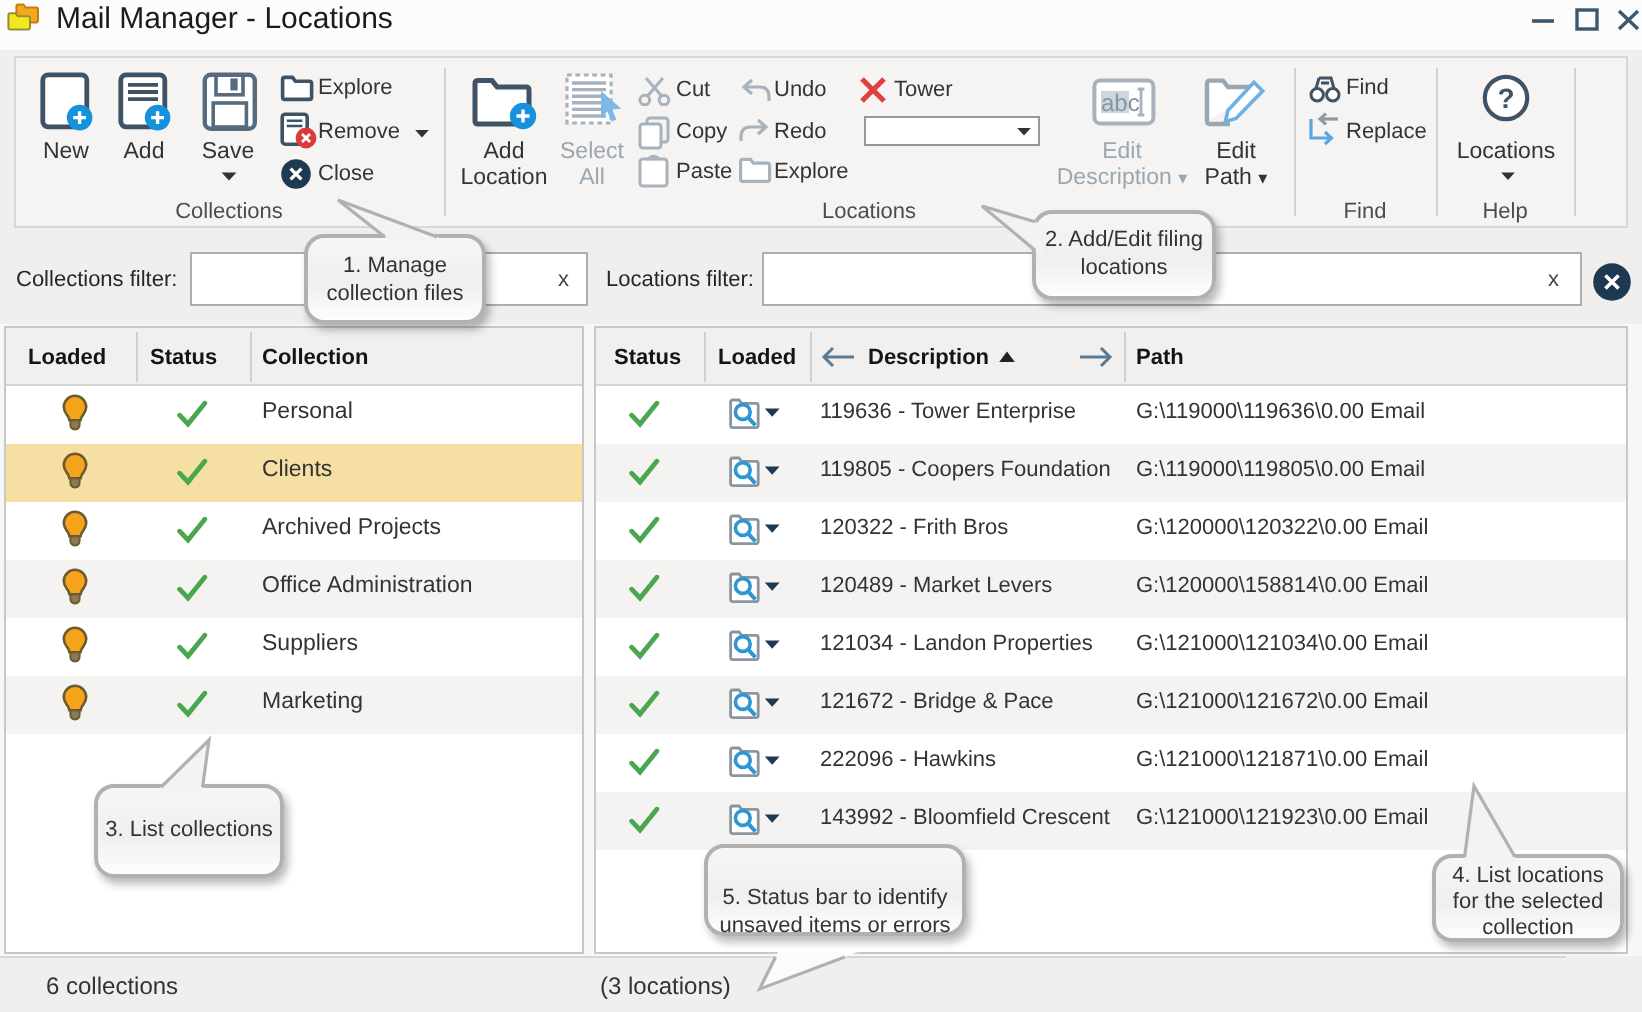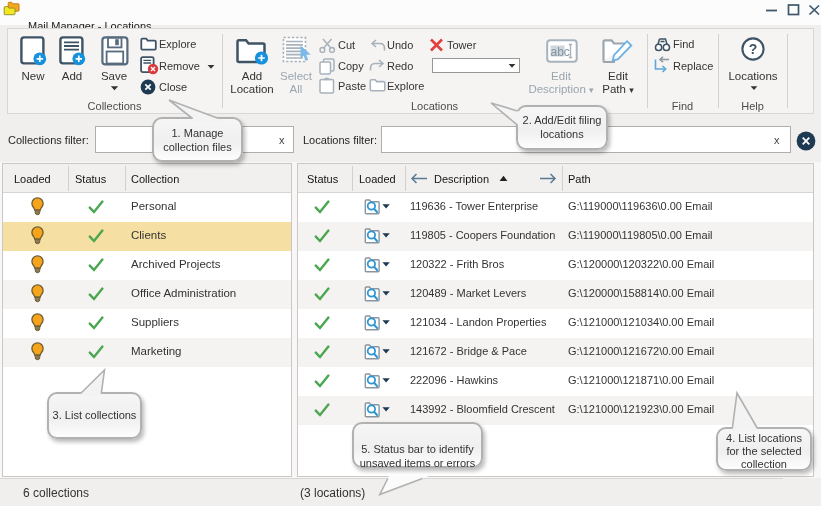--- a/index.html
+++ b/index.html
@@ -1,38 +1,38 @@
 <!DOCTYPE html>
 <html><head>
 <meta charset="utf-8">
 <style>
 *{margin:0;padding:0;box-sizing:border-box}
 html,body{width:821px;height:506px}
 body{font-family:"Liberation Sans",sans-serif;background:#f0efed;position:relative;overflow:hidden}
 .abs{position:absolute}
 
 #titlebar{position:absolute;left:0;top:0;width:821px;height:25px;background:#fcfcfc}
-#title{position:absolute;left:28px;top:20px;font-size:11px;color:#1b1b1b}
+#title{position:absolute;left:28px;top:1px;font-size:15px;color:#1b1b1b}
 
 #ribbon{position:absolute;left:7px;top:28px;width:807px;height:86px;background:#f5f4f2;border:1px solid #d9d7d5}
 .gsep{position:absolute;top:34px;height:74px;width:1px;background:#d3d1cf}
 .glabel{position:absolute;top:100px;font-size:11px;color:#4c4c4c;text-align:center}
 .blabel{position:absolute;font-size:11.5px;color:#343434;text-align:center;line-height:13px}
 .gray{color:#9aa6b0}
 .rowlabel{position:absolute;font-size:11px;color:#343434}
 
 .flabel{position:absolute;font-size:11px;color:#262626}
 .finput{position:absolute;background:#fff;border:1px solid #aeaeae;height:27px}
 .fx{position:absolute;font-size:11px;color:#444}
 
 #tablebg{position:absolute;left:0;top:162px;width:821px;height:316px;background:#f8f7f6}
 .panel{position:absolute;top:163px;background:#fff;border:1px solid #c9c8c6}
 .phead{position:absolute;left:0;top:0;height:29px;background:#f1f0ee;border-bottom:1px solid #d7d5d3;width:100%}
 .hsep{position:absolute;top:2px;height:25px;width:1px;background:#d2d0ce}
-.htxt{position:absolute;font-weight:normal;font-size:11px;color:#141414;top:9px}
+.htxt{position:absolute;font-weight:bold;font-size:11px;color:#141414;top:9px}
 .row{position:absolute;left:0;width:100%;height:29px}
 .stripe{background:#f4f3f1}
 .sel{background:#f6dfa3}
 .rtxt{position:absolute;font-size:11px;color:#333}
 .ltxt{position:absolute;font-size:11.5px;color:#333}
 
 #statusbar{position:absolute;left:0;top:478px;width:783px;height:28px;background:#f0efed;border-top:1px solid #d8d6d4}
 #statusbar span{position:absolute;top:7px;font-size:12px;color:#333}
 
 .co{position:absolute;border:2px solid #b1b1b1;border-radius:10px;background:linear-gradient(180deg,#f6f6f6 0%,#efefef 55%,#fdfdfd 100%);box-shadow:2px 3px 4px rgba(0,0,0,.28);text-align:center;font-size:11px;color:#333;z-index:40;line-height:14px}

